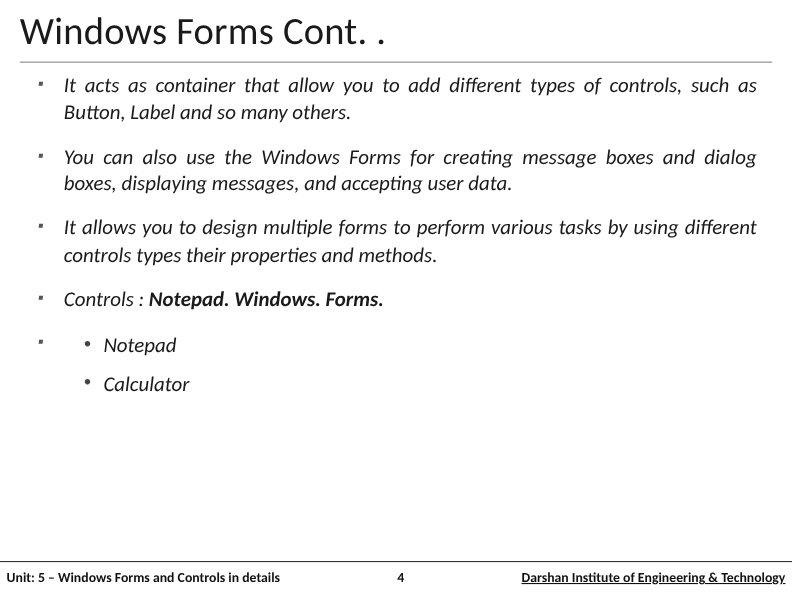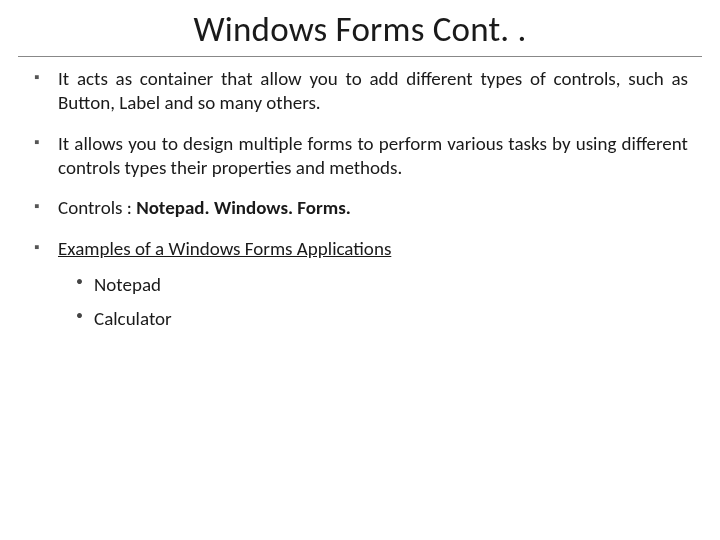--- a/index.html
+++ b/index.html
@@ -1,20 +1,20 @@
 <!DOCTYPE html>
 <html><head>
 <meta charset="utf-8">
 <style>
   * { box-sizing: border-box; margin: 0; padding: 0; }
   html, body { width: 720px; height: 540px; font-family: Calibri, "Segoe UI", Arial, sans-serif; background: #fff; color: #1a1a1a; }
   .slide { width: 720px; height: 540px; position: relative; padding: 0; }
-  .title { font-size: 35px; font-weight: 400; padding: 8px 18px 4px 18px; letter-spacing: 0.2px; text-align: center; }
+  .title { font-size: 35px; font-weight: 400; padding: 8px 18px 4px 18px; letter-spacing: 0.2px; }
   .title-rule { border: none; border-top: 1px solid #888; margin: 2px 18px 10px 18px; }
-  .body { padding: 0 32px 0 32px; }
+  .body { padding: 0 32px 0 32px; font-style: italic; }
   ul.main { list-style: none; }
   ul.main > li { position: relative; padding-left: 26px; margin-bottom: 16px; font-size: 19px; line-height: 1.28; }
   ul.main > li::before { content: "\25AA"; position: absolute; left: 2px; top: 1px; color: #555; font-size: 15px; }
   ul.main > li.justify { text-align: justify; }
   .ns-label { display:inline; }
   .ns-value { font-weight: 700; display:inline; }
   .examples-lead { text-decoration: underline; }
   ul.sub { list-style: none; margin-top: 10px; margin-left: 18px; }
   ul.sub > li { position: relative; padding-left: 18px; font-size: 19px; line-height: 1.5; margin-bottom: 6px; }
   ul.sub > li::before { content: "\2022"; position: absolute; left: 0; top: 0; color: #444; font-size: 14px; }
@@ -25,26 +25,31 @@
 </style>
 </head>
 <body>
 
 <div class="slide">
   <h1 class="title">Windows Forms Cont. .</h1>
   <hr class="title-rule">
   <div class="body">
     <ul class="main">
       <li class="justify">It acts as container that allow you to add different types of controls, such as Button, Label and so many others.</li>
+      <li class="justify">You can also use the Windows Forms for creating message boxes and dialog boxes, displaying messages, and accepting user data.</li>
       <li class="justify">It allows you to design multiple forms to perform various tasks by using different controls types their properties and methods.</li>
       <li>
         <span class="ns-label">Controls : </span><span class="ns-value">Notepad. Windows. Forms.</span>
       </li>
       <li>
-        <span class="examples-lead">Examples of a Windows Forms Applications</span>
         <ul class="sub">
           <li>Notepad</li>
           <li>Calculator</li>
         </ul>
       </li>
     </ul>
   </div>
+  <div class="footer">
+    <div class="left">Unit: 5 – Windows Forms and Controls in details</div>
+    <div class="center">4</div>
+    <div class="right">Darshan Institute of Engineering &amp; Technology</div>
+  </div>
 </div>
 
 </body></html>

